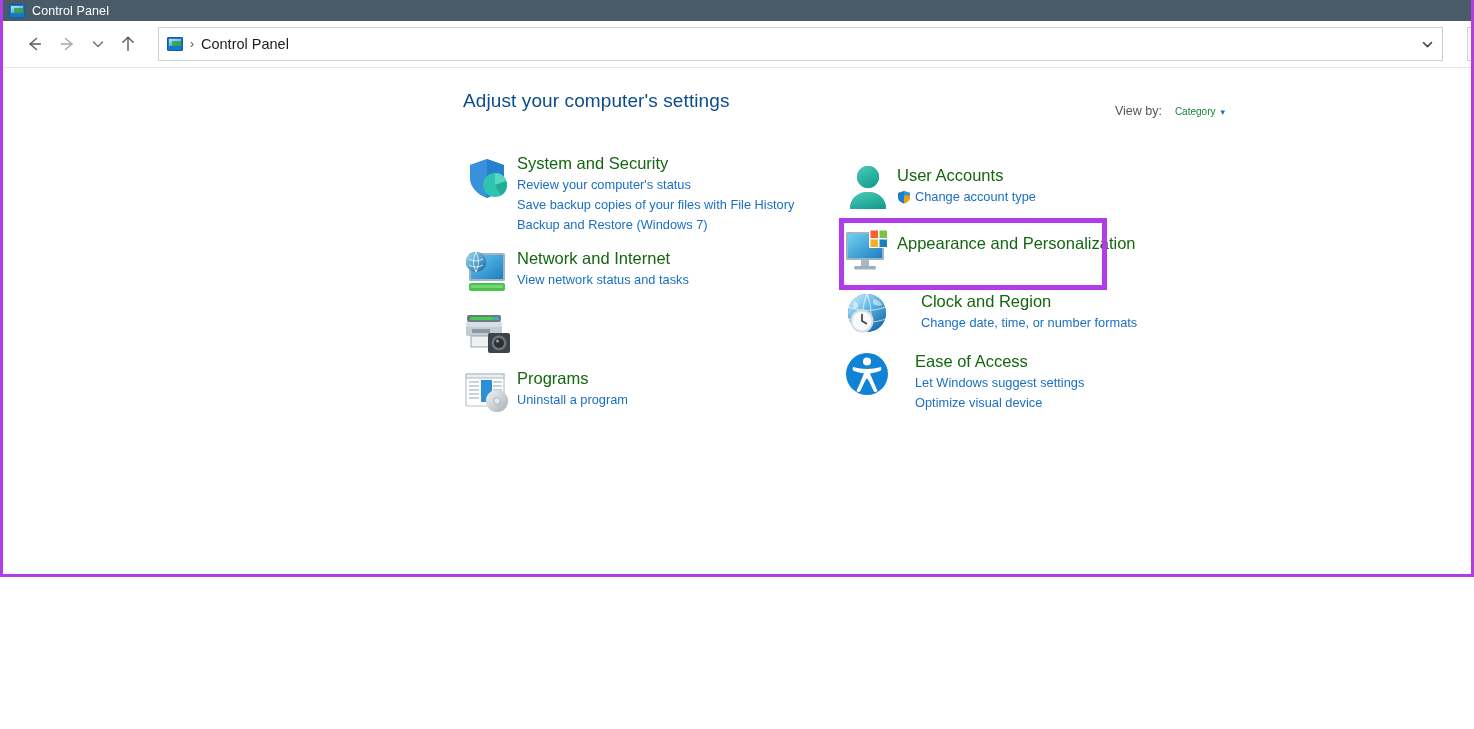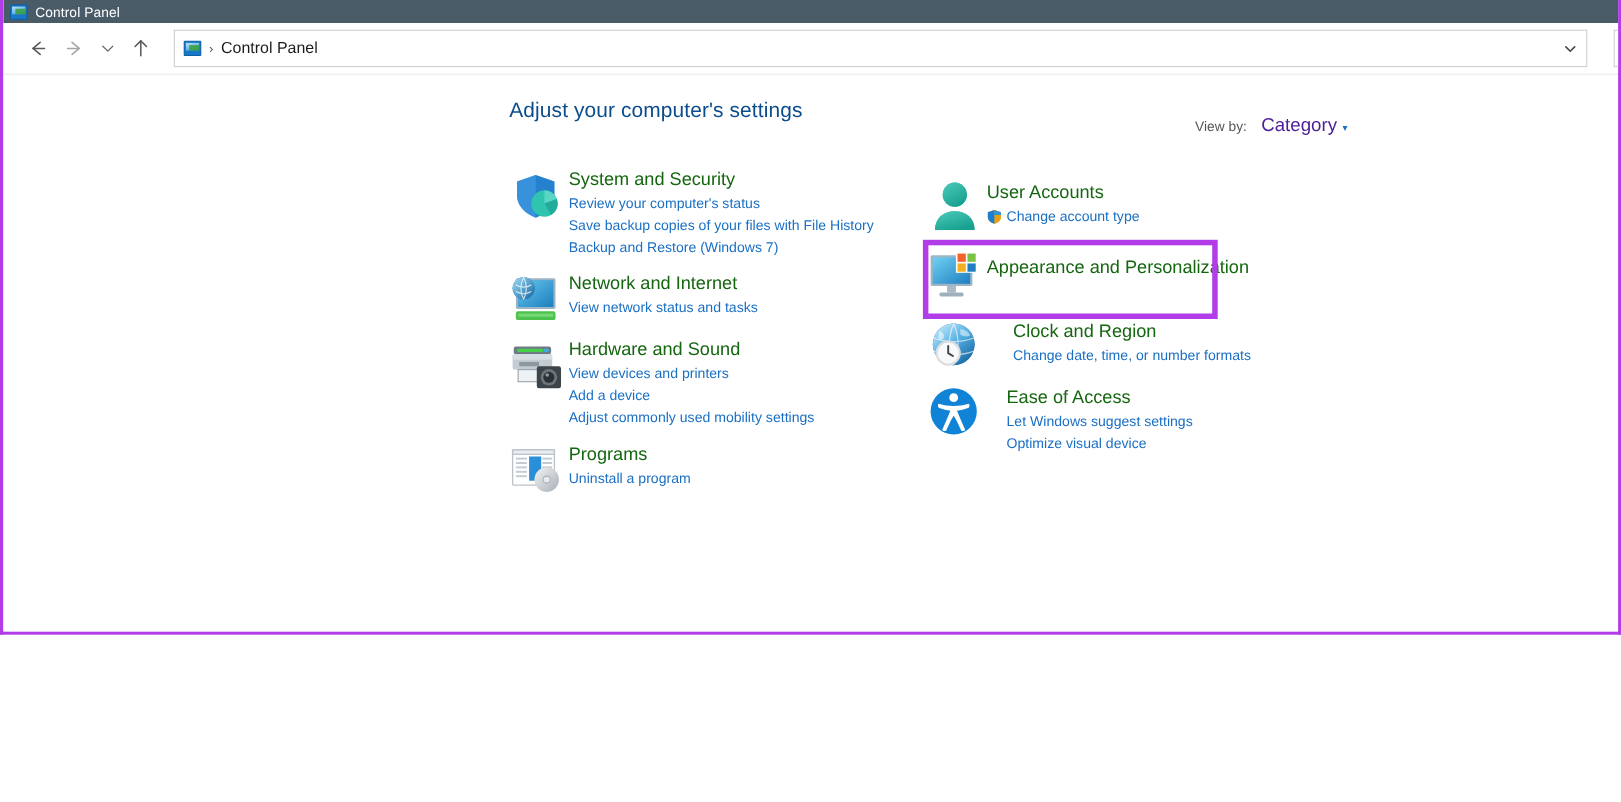--- a/index.html
+++ b/index.html
@@ -161,22 +161,22 @@
     display: flex;
     align-items: baseline;
     white-space: nowrap;
   }
   #viewby .vb-label {
     font-size: 12.5px;
     color: #555;
     margin-right: 13px;
   }
   #viewby .vb-value {
-    font-size: 17px;
-    color: #4c1d95;
+    font-size: 10px;
+    color: #15803d;
   }
   #viewby .vb-caret {
     margin-left: 5px;
     font-size: 9px;
     color: #1a6fc4;
   }
 
   
   .col { position: absolute; top: 84px; }
   #col-left  { left: 460px;  width: 370px; }
@@ -360,32 +360,20 @@
             <rect x="31" y="8" width="5" height="3" rx="1.5" fill="#39b0e0"></rect>
             <rect x="3" y="13" width="36" height="14" rx="2" fill="#c3ccd2"></rect>
             <rect x="3" y="13" width="36" height="5" fill="#d8dfe4"></rect>
             <rect x="9" y="20" width="18" height="4" fill="#8d989f"></rect>
             <rect x="8" y="27" width="26" height="11" fill="#eef1f3" stroke="#9aa4ab" stroke-width="1"></rect>
             <rect x="25" y="24" width="22" height="20" rx="2" fill="#3c4349"></rect>
             <circle cx="36" cy="34" r="7.5" fill="#6d757b"></circle>
             <circle cx="36" cy="34" r="5" fill="#2b3035"></circle>
             <circle cx="34.5" cy="32" r="1.6" fill="#aeb6bb" opacity=".8"></circle>
           </svg>
-        </div>
-        <div class="cat-body">
-          <div class="cat-title">Hardware and Sound</div>
-          <div class="cat-link">
-            <span>View devices and printers</span>
-          </div>
-          <div class="cat-link">
-            <span>Add a device</span>
-          </div>
-          <div class="cat-link">
-            <span>Adjust commonly used mobility settings</span>
-          </div>
         </div>
       </div>
 
       <div class="cat" style="margin-top:12px;">
         <div class="cat-icon">
           <svg width="50" height="46" viewBox="0 0 50 46">
             <rect x="3" y="5" width="38" height="32" rx="1" fill="#ffffff" stroke="#b9c2c8" stroke-width="1.2"></rect>
             <rect x="3" y="5" width="38" height="4" fill="#e8edf1" stroke="#b9c2c8" stroke-width="1.2"></rect>
             <g fill="#c3ccd2">
               <rect x="6" y="12" width="10" height="1.8"></rect>

